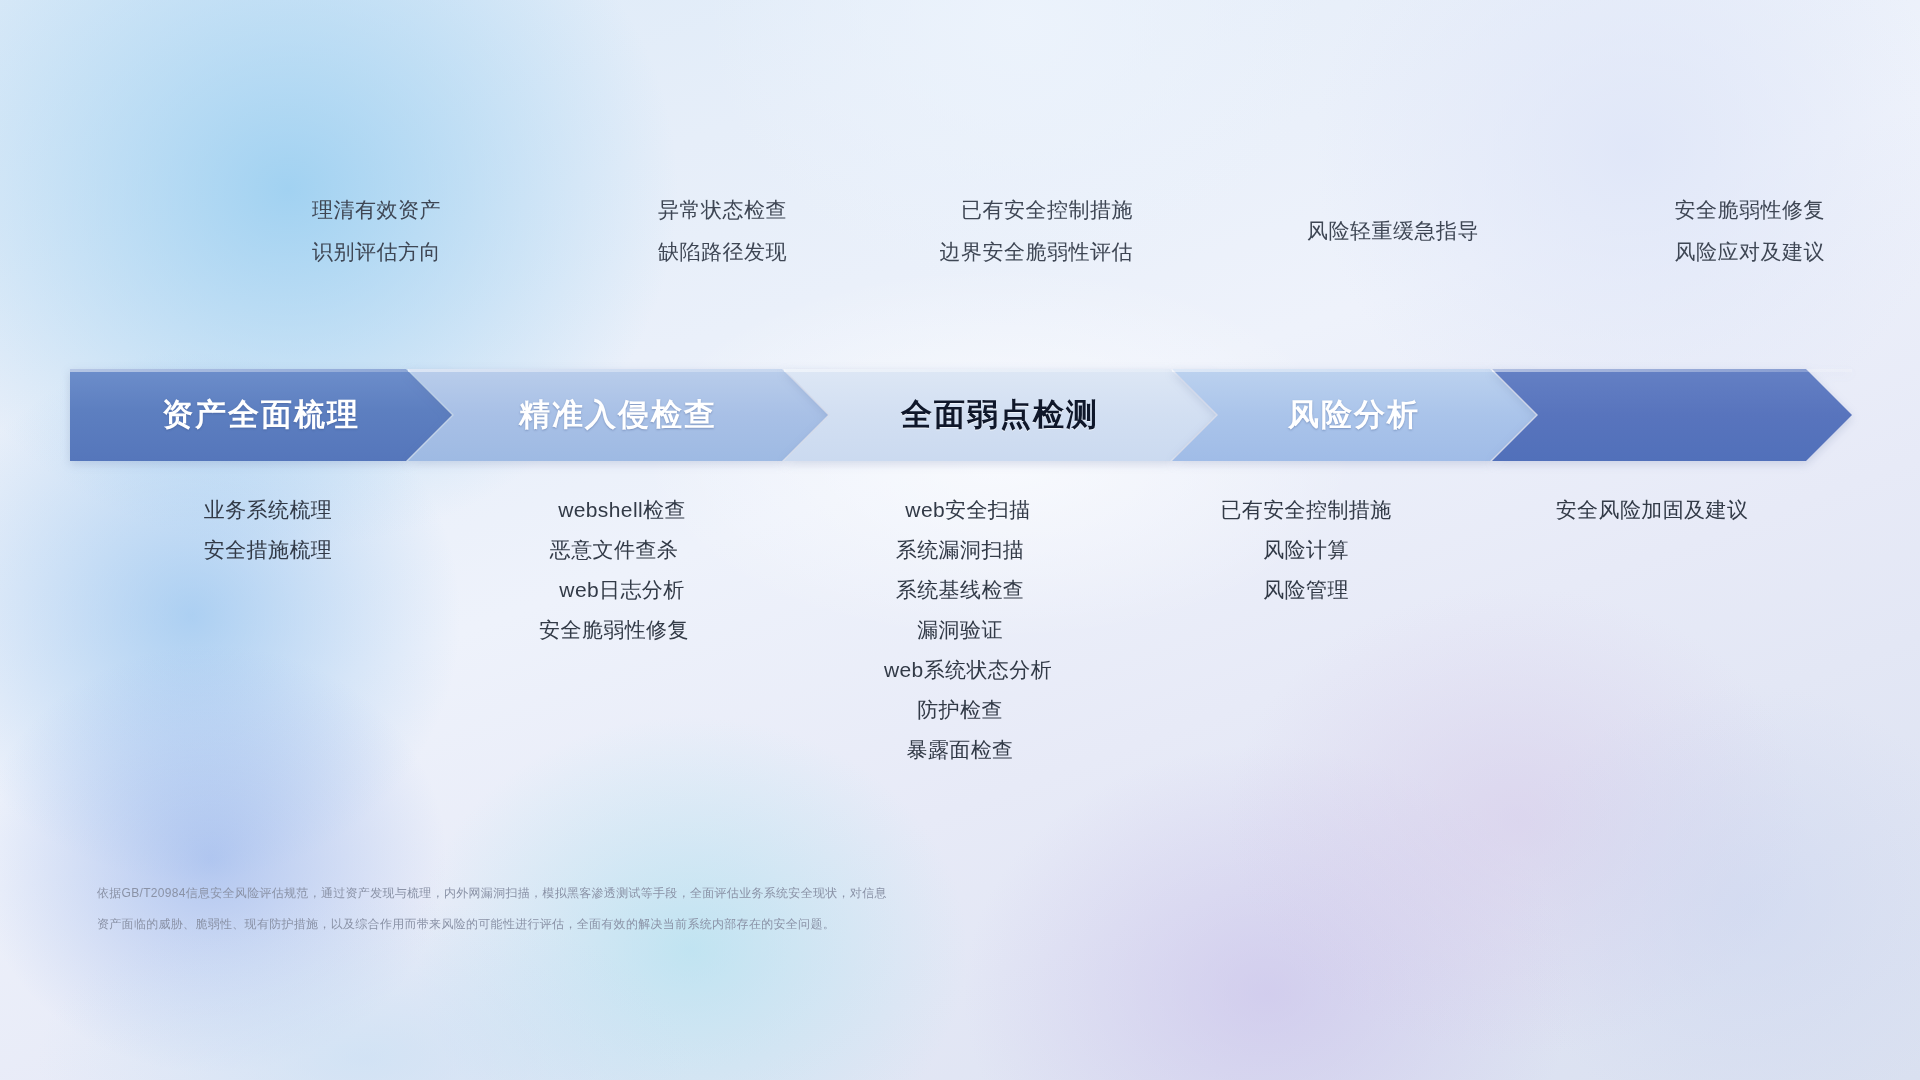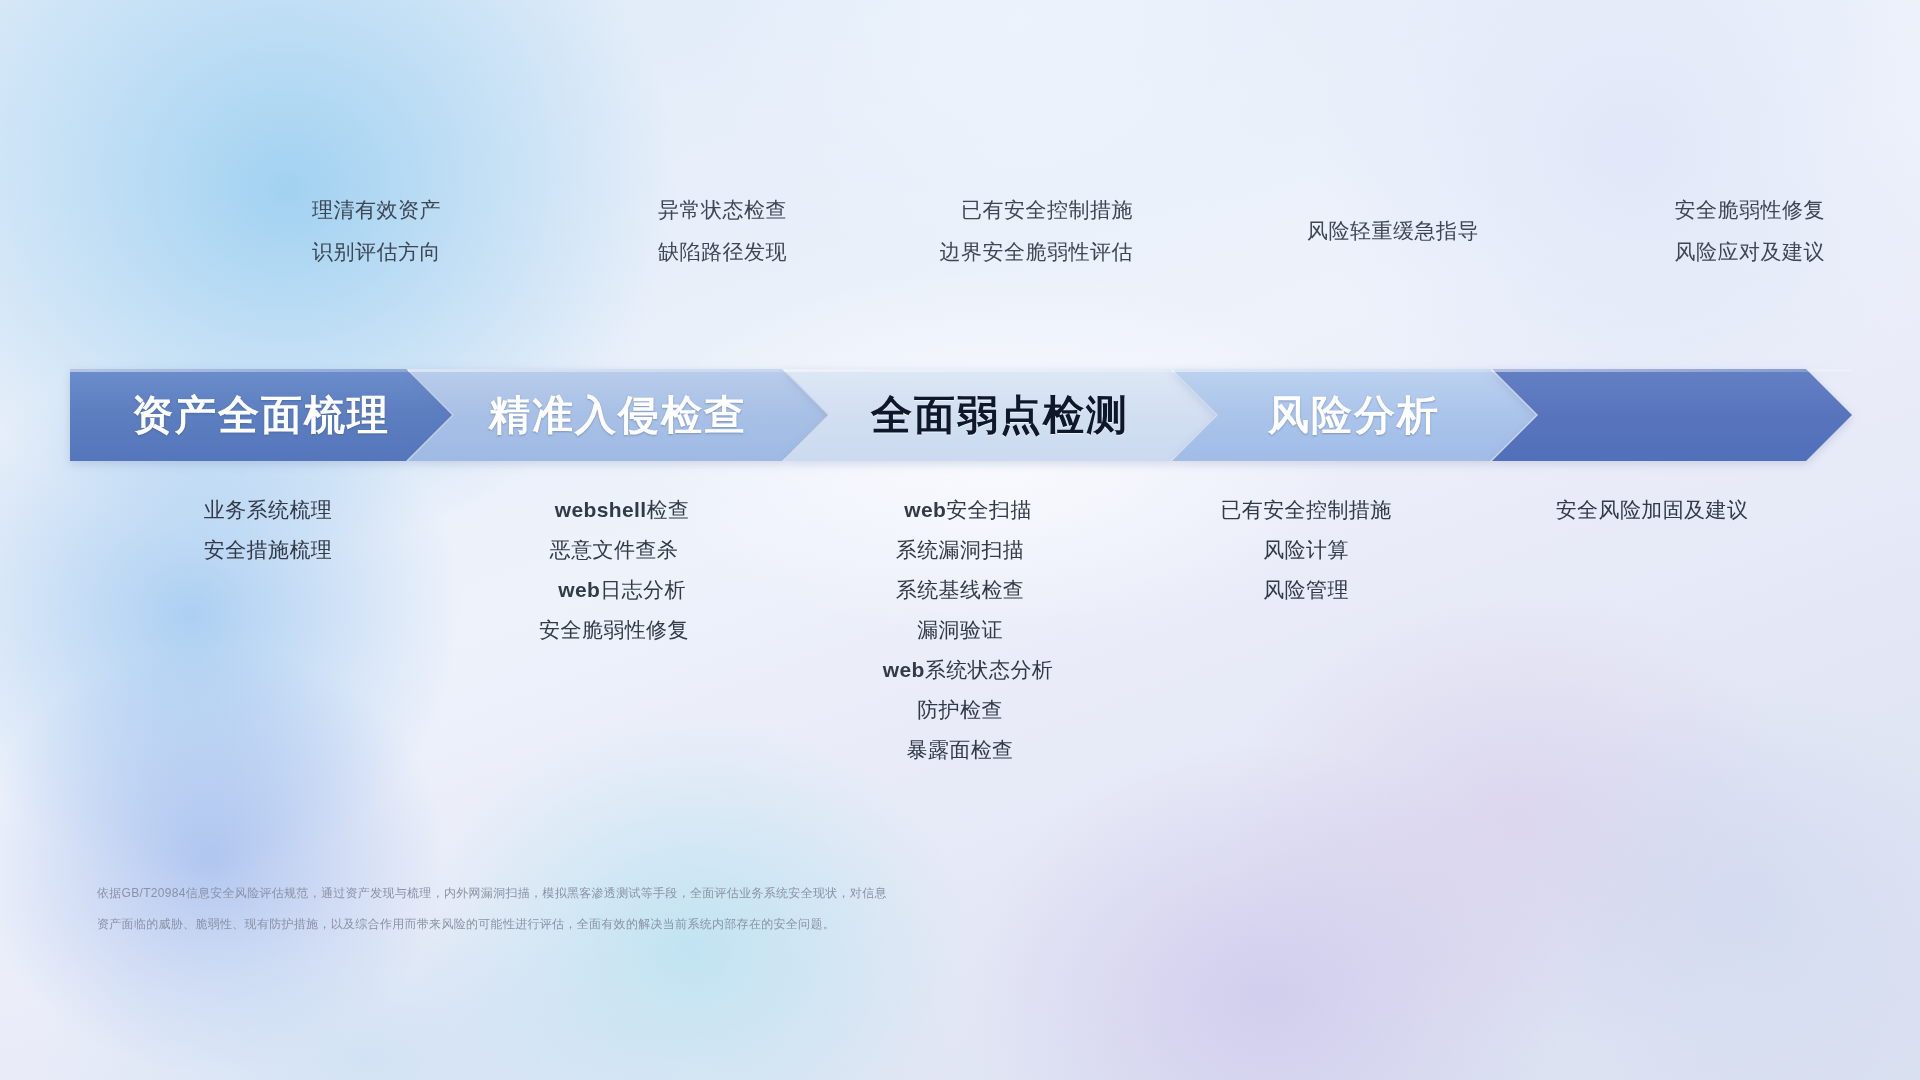--- a/index.html
+++ b/index.html
@@ -73,21 +73,21 @@
     filter:drop-shadow(0 3px 5px rgba(90,110,160,.22));
   }
   .chev .inner{
     width:100%; height:100%;
     display:flex; align-items:center;
     position:relative;
   }
   .chev .label{
     position:relative; z-index:3;
     width:100%; text-align:center;
-    font-size:41px; font-weight:700; letter-spacing:2px;
+    font-size:31px; font-weight:700; letter-spacing:2px;
     white-space:nowrap;
   }
   .shape{
     position:absolute; inset:0;
     clip-path:polygon(0 0, calc(100% - 46px) 0, 100% 50%, calc(100% - 46px) 100%, 0 100%);
   }
   .shape.first{
     clip-path:polygon(0 0, calc(100% - 46px) 0, 100% 50%, calc(100% - 46px) 100%, 0 100%);
   }
   .shape.notch{
@@ -116,21 +116,21 @@
     position:absolute; left:95px; top:490px; width:1730px;
     display:grid; grid-template-columns:repeat(5,1fr);
     align-items:start;
   }
   .list-col{ display:flex; flex-direction:column; align-items:center; }
   .list-item{
     font-size:21px; line-height:40px;
     color:#323a47; text-align:center; letter-spacing:.4px;
     white-space:nowrap;
   }
-  .list-item .lat{ font-weight:700;margin-left:16px; }
+  .list-item .lat{ font-weight:400;margin-left:16px; }
 
   
   #footer{
     position:absolute; left:97px; top:878px; width:1500px;
     font-size:12px; line-height:31px; color:#8a92a6;
     letter-spacing:.3px;
   }
   #footer p{ white-space:nowrap; }
 </style>
 </head>

